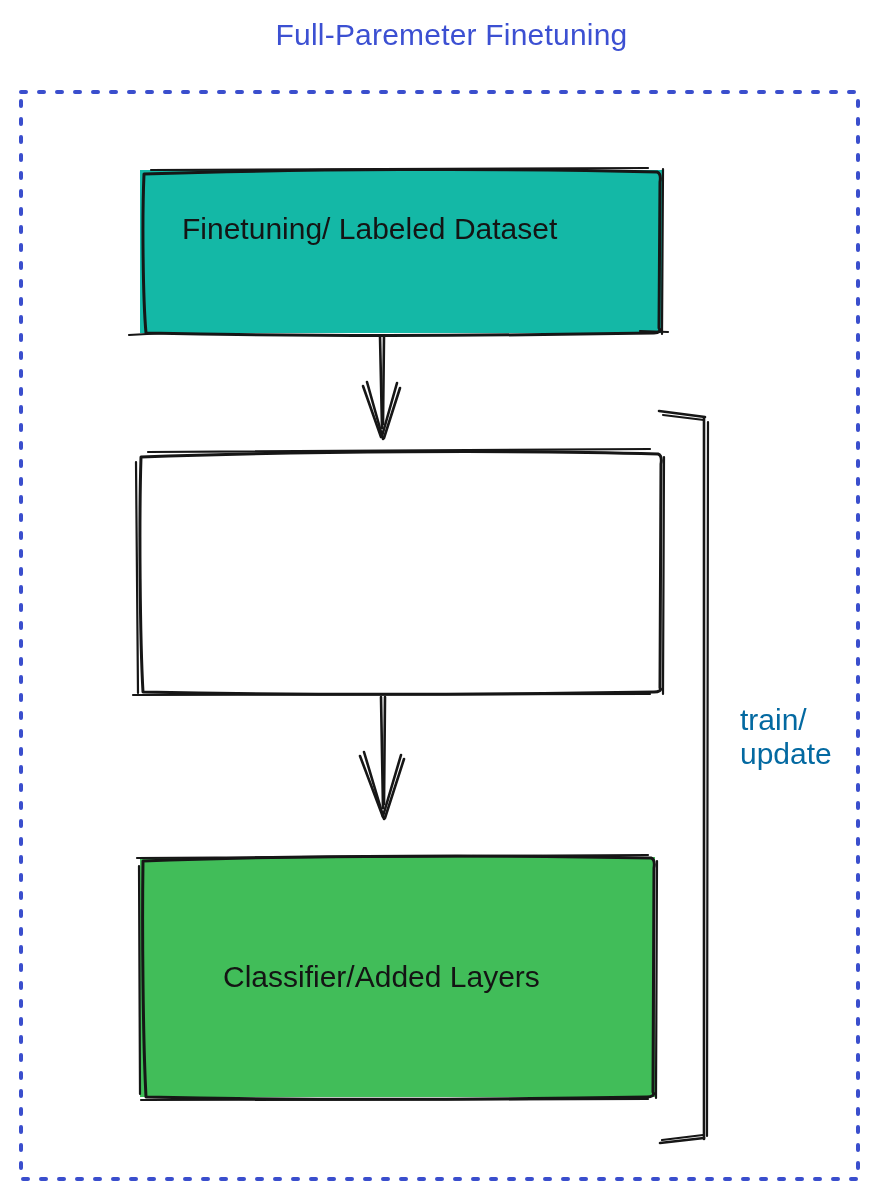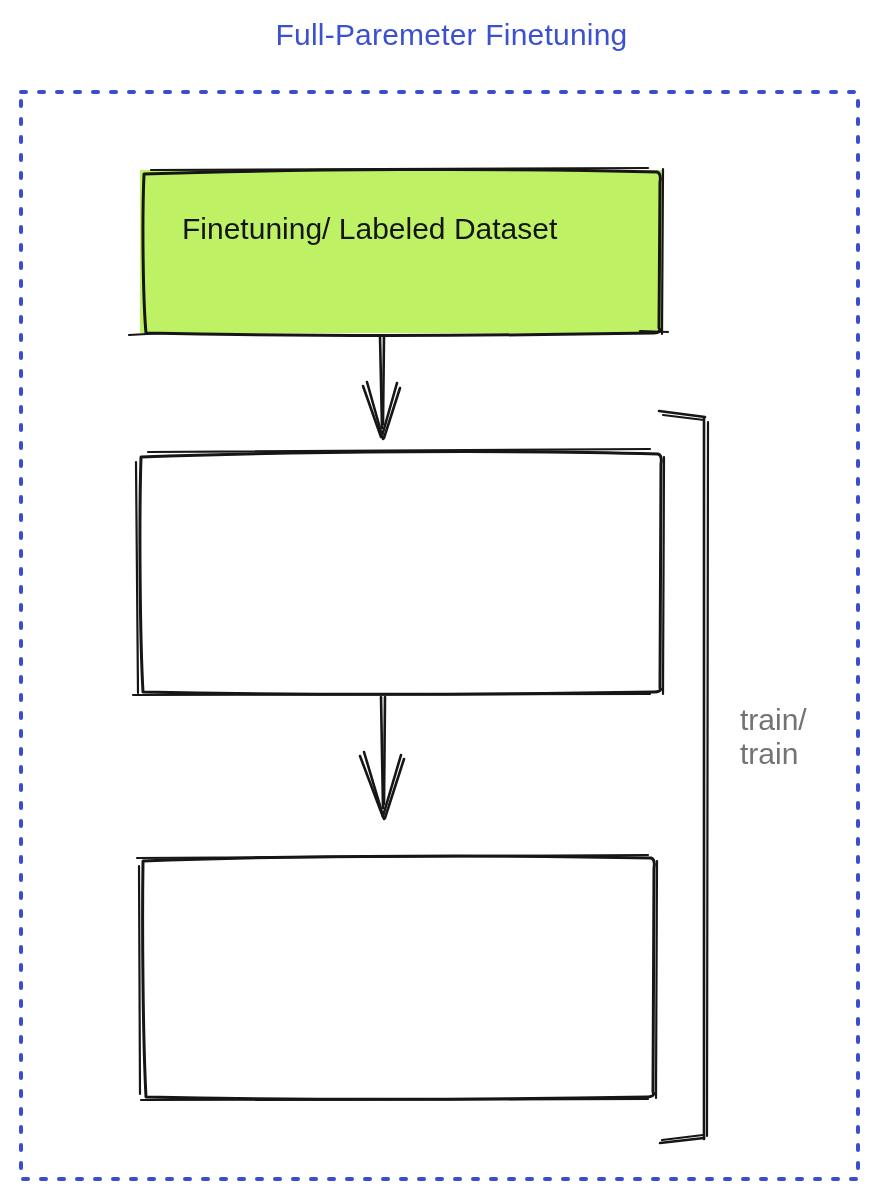--- a/index.html
+++ b/index.html
@@ -46,21 +46,21 @@
   }
   #box-dataset    .box-label { left: 42px;  top: 42px;  }
   #box-pretrained .box-label { left: 105px; top: 100px; }
   #box-classifier .box-label { left: 83px;  top: 103px; }
   .bracket-label {
     position: absolute;
     left: 740px;
     top: 703px;
     font-size: 30px;
     line-height: 34px;
-    color: #737373;
+    color: #0369a1;
     z-index: 2;
   }
   svg.sketch {
     position: absolute;
     left: 0;
     top: 0;
     z-index: 3;
     pointer-events: none;
   }
   .sk {
@@ -79,29 +79,32 @@
     stroke-linecap: round;
   }
 </style>
 </head>
 <body>
 
 <div class="canvas">
 
   <div class="title" style="color: rgb(60, 80, 210);">Full-Paremeter Finetuning</div>
 
-  <div class="box" id="box-dataset" style="background-color: #bef264;">
+  <div class="box" id="box-dataset" style="background-color: #14b8a6;">
     <span class="box-label">Finetuning/ Labeled Dataset</span>
   </div>
 
 
+  <div class="box" id="box-classifier" style="background-color: rgb(65, 189, 89);">
+    <span class="box-label">Classifier/Added Layers</span>
+  </div>
 
   <div class="bracket-label">
     <div>train/</div>
-    <div>train</div>
+    <div>update</div>
   </div>
 
   <svg class="sketch" width="880" height="1200" viewBox="0 0 880 1200">
 
     <rect class="dotted-rect" x="21" y="92" width="837" height="1087" style="stroke: rgb(58, 78, 205);"></rect>
 
     <g>
       <path class="sk sk-main" d="M 144 174
         C 290 169, 510 168, 657 172
         C 660 173, 661 176, 660 182

